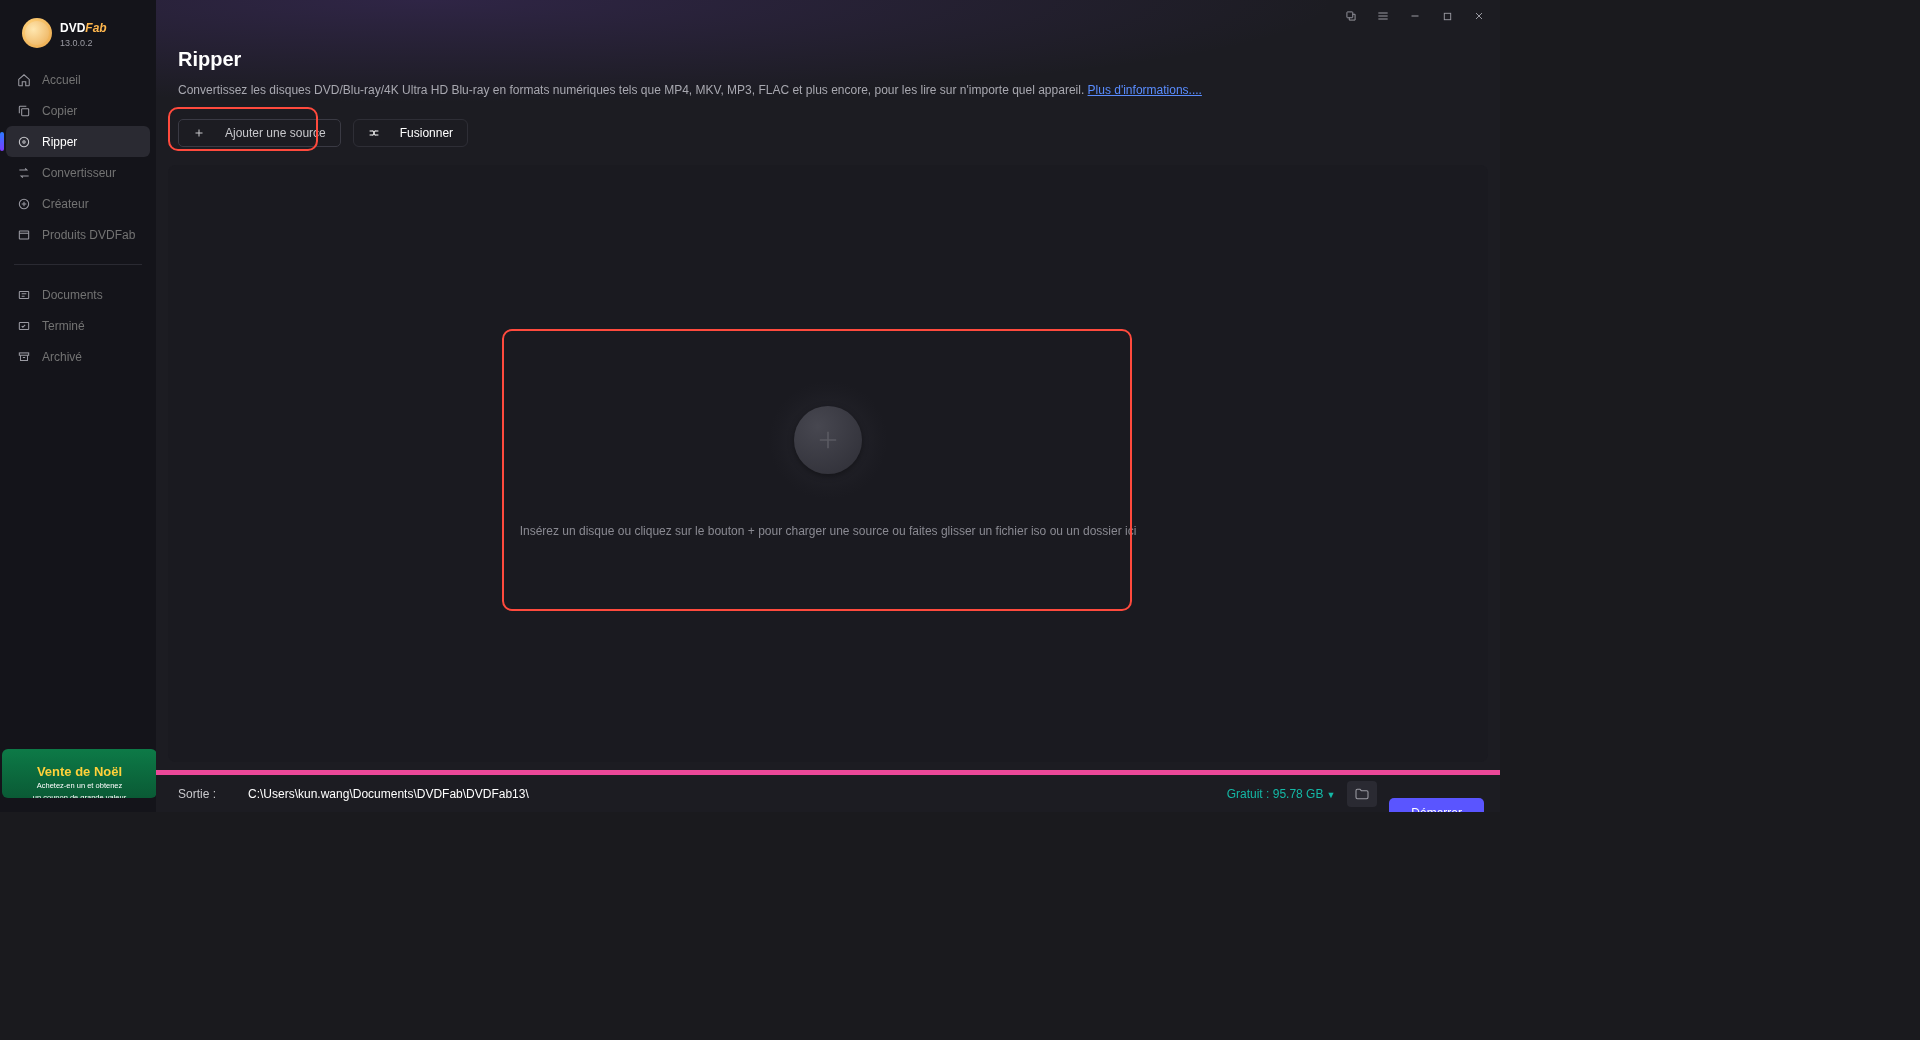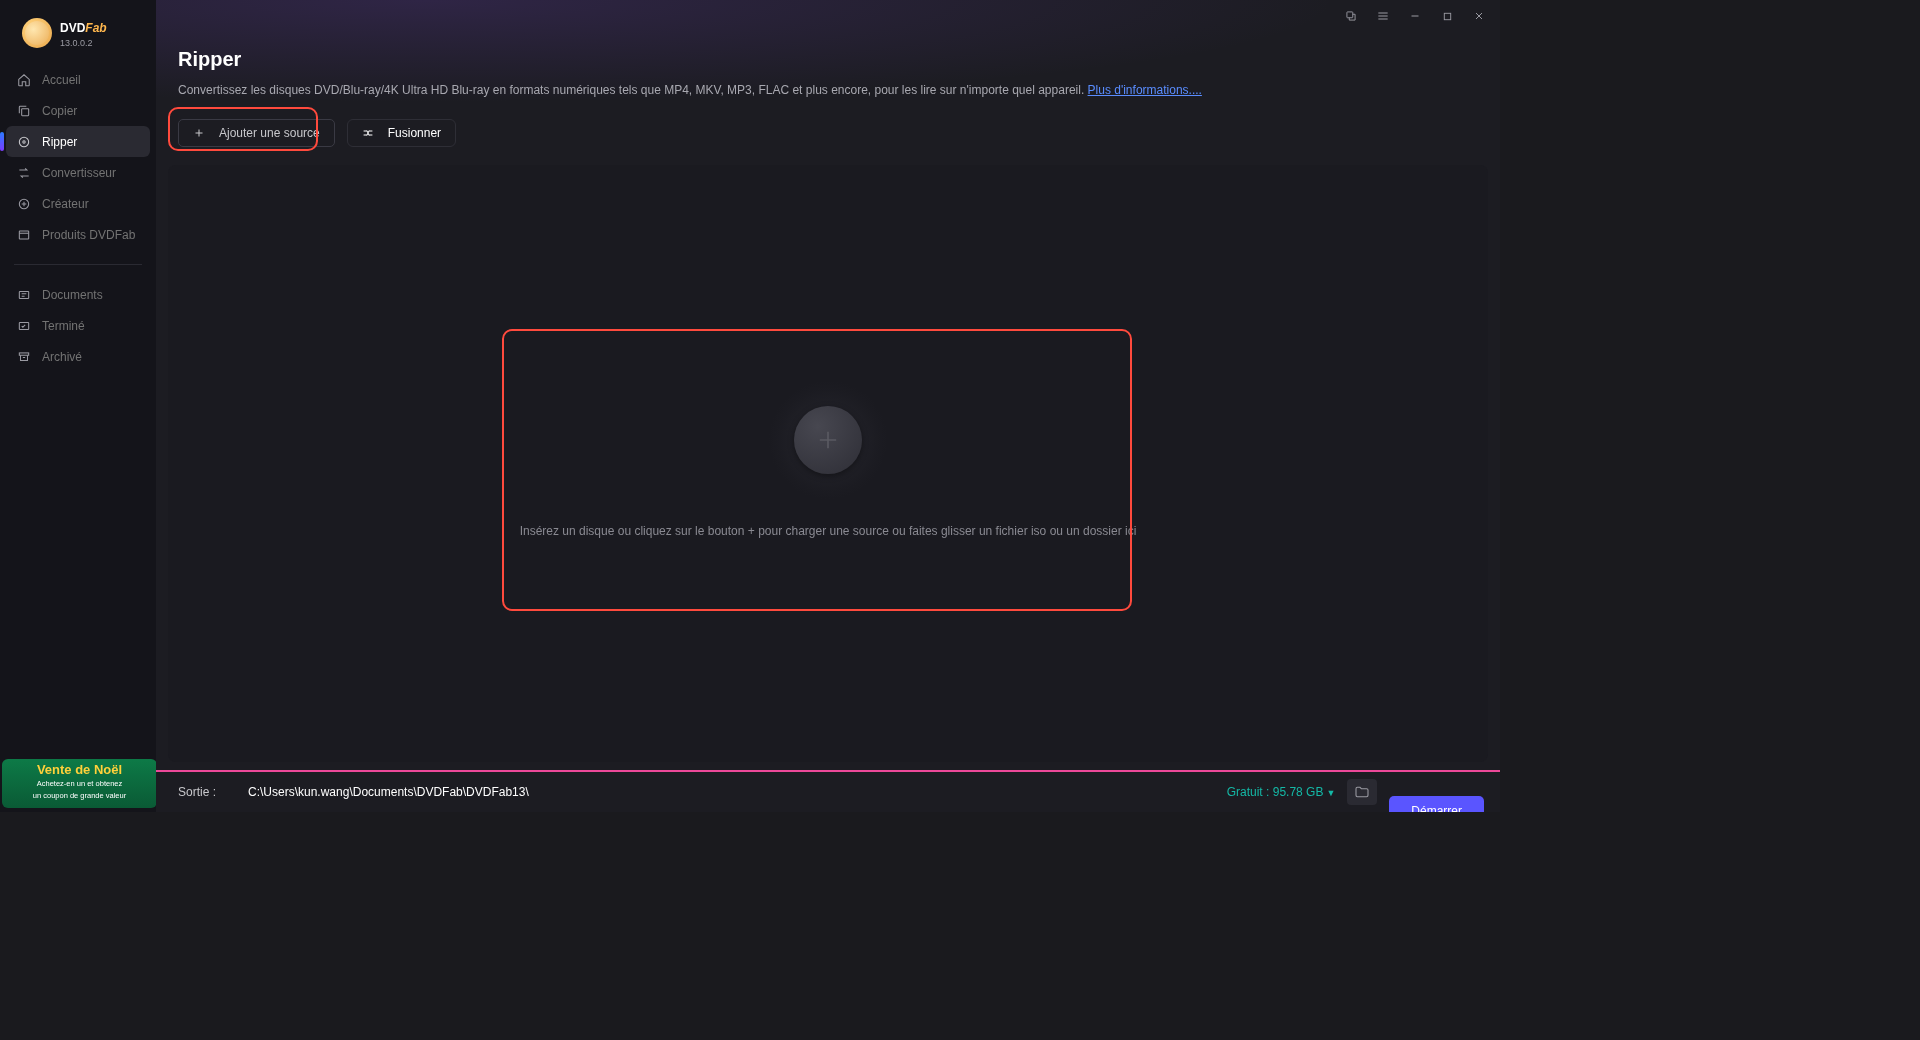--- a/index.html
+++ b/index.html
@@ -15,49 +15,49 @@
 .logo-version { font-size: 9px; color: #9a9aa2; margin-top: 2px; }
 
 .nav { display: flex; flex-direction: column; padding: 2px 6px; }
 .nav-item { display: flex; align-items: center; gap: 10px; height: 31px; padding: 0 10px; border-radius: 6px; color: #737373; font-size: 12px; cursor: pointer; position: relative; }
 .nav-item.active { background: #2a2a32; color: #fff; }
 .nav-item.active::before { content: ""; position: absolute; left: -6px; top: 6px; bottom: 6px; width: 4px; border-radius: 2px; background: linear-gradient(180deg, #2b7bff, #7a3bff); }
 .nav-icon { width: 16px; height: 16px; display: flex; align-items: center; justify-content: center; color: #9a9aa2; }
 .nav-item.active .nav-icon { color: #c8c8cc; }
 .nav-sep { height: 1px; background: #2a2a32; margin: 12px 14px; }
 
-.promo { position: absolute; left: 2px; bottom: 4px; width: 155px; height: 49px; border-radius: 6px; background: linear-gradient(180deg, #0d7a47, #0a5a35); overflow: hidden; padding: 4px 8px; }
+.promo { position: absolute; left: 2px; bottom: 14px; width: 155px; height: 49px; border-radius: 6px; background: linear-gradient(180deg, #0d7a47, #0a5a35); overflow: hidden; padding: 16px 8px; }
 .promo-title { font-family: "Comic Sans MS", cursive, sans-serif; font-size: 13px; font-weight: 700; color: #ffd13a; text-align: center; line-height: 1; }
 .promo-sub { font-size: 7.5px; color: #fff; text-align: center; line-height: 1.2; margin-top: 3px; }
 
 .main { flex: 1; display: flex; flex-direction: column; background: #1c1c22; position: relative; }
 .main-top-glow { position: absolute; left: 0; top: 0; right: 0; height: 120px; background: radial-gradient(ellipse at 20% 0%, rgba(104, 64, 175, 0.25), transparent 60%); pointer-events: none; }
 
 .titlebar { height: 32px; display: flex; align-items: center; justify-content: flex-end; gap: 14px; padding-right: 12px; color: #9a9aa2; position: relative; z-index: 2; }
 .titlebar .win-btn { width: 18px; height: 18px; display: flex; align-items: center; justify-content: center; cursor: pointer; }
 
 .header { padding: 16px 22px 6px 22px; position: relative; z-index: 2; }
 .page-title { font-size: 20px; font-weight: 700; color: #fff; margin-bottom: 12px; }
 .page-desc { font-size: 12px; color: #a8a8b0; }
 .page-desc a { color: #5a8dff; text-decoration: underline; cursor: pointer; }
 
 .toolbar { display: flex; gap: 12px; padding: 16px 22px 10px 22px; position: relative; z-index: 2; }
-.btn { display: inline-flex; align-items: center; gap: 14px; height: 28px; padding: 0 14px; border: 1px solid #3a3a44; border-radius: 5px; color: #c8c8cc; font-size: 12px; background: transparent; cursor: pointer; }
+.btn { display: inline-flex; align-items: center; gap: 20px; height: 28px; padding: 0 14px; border: 1px solid #3a3a44; border-radius: 5px; color: #c8c8cc; font-size: 12px; background: transparent; cursor: pointer; }
 .btn .bicon { display: inline-flex; align-items: center; }
 .btn.disabled { color: #ffffff; border-color: #2e2e36; cursor: not-allowed; border-radius: 6px; }
 .highlight-red { position: absolute; border: 2px solid #ff4a3d; border-radius: 10px; pointer-events: none; z-index: 3; }
 
 .content { flex: 1; position: relative; margin: 8px 12px; border-radius: 8px; background: #1a1a20; overflow: hidden; }
 .dropzone-highlight { position: absolute; left: 334px; top: 164px; width: 630px; height: 282px; }
 .drop-plus-wrap { position: absolute; left: 50%; top: 50%; transform: translate(-50%, -70%); width: 120px; height: 120px; border-radius: 50%; background: radial-gradient(circle, rgba(80,80,92,0.25) 0%, rgba(40,40,48,0.1) 60%, transparent 70%); display: flex; align-items: center; justify-content: center; }
 .drop-plus { width: 68px; height: 68px; border-radius: 50%; background: radial-gradient(circle at 35% 30%, #474750, #2e2e36); display: flex; align-items: center; justify-content: center; box-shadow: 0 2px 6px rgba(0,0,0,0.4); }
 .drop-plus svg { stroke: #5a5a62; }
 .drop-text { position: absolute; left: 50%; top: 50%; transform: translate(-50%, 60px); font-size: 12px; color: #8a8a92; white-space: nowrap; }
 
-.footer { height: 42px; display: flex; align-items: center; padding: 0 16px 0 22px; gap: 12px; border-top: 2px solid #ec4899; font-size: 12px; color: #a8a8b0; }
+.footer { height: 42px; display: flex; align-items: center; padding: 0 16px 0 22px; gap: 12px; border-top: 5px solid #ec4899; font-size: 12px; color: #a8a8b0; }
 .footer-label { color: #c8c8cc; }
 .footer-path { color: #ffffff; margin-left: 20px; flex: 1; }
 .footer-gratuit { color: #14b8a6; }
 .footer-gratuit .caret { font-size: 9px; margin-left: 3px; }
 .folder-btn { width: 30px; height: 26px; border-radius: 4px; background: #2a2a32; display: flex; align-items: center; justify-content: center; cursor: pointer; }
 .start-btn { height: 30px; padding: 0 22px; border: none; border-radius: 5px; background: #5a55ff; color: #fff; font-size: 12px; font-weight: 500; cursor: pointer; margin-top: 38px; }
 
 svg { display: block; }
 </style>
 </head>

